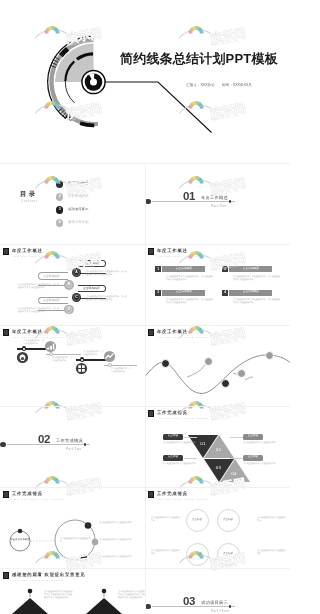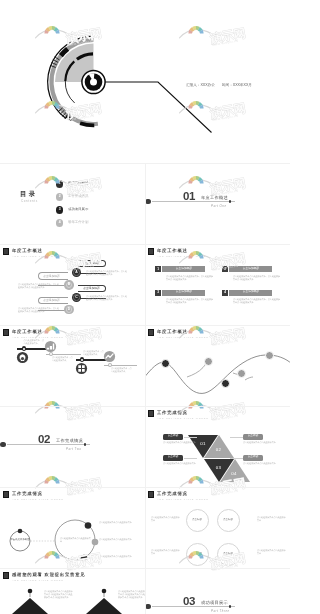--- a/index.html
+++ b/index.html
@@ -45,20 +45,21 @@
         <path d="M 64.37 110.13 L 60.05 114.30" stroke="#0d0d0d" stroke-width="0.8" fill="none"></path>
         <path d="M 66.40 112.10 L 62.39 116.56" stroke="#0d0d0d" stroke-width="0.8" fill="none"></path>
         <path d="M 68.57 113.91 L 64.87 118.64" stroke="#0d0d0d" stroke-width="0.8" fill="none"></path>
         <path d="M 66.12 115.81 A 43.50 43.50 0 0 0 71.75 119.67" stroke="#0d0d0d" stroke-width="3.0" fill="none"></path>
         <path d="M 105 82 L 158 82 L 211.5 132.5" stroke="#111" stroke-width="1.1" fill="none"></path>
         <circle cx="93.5" cy="82.0" r="11.6" fill="#fff" stroke="#0d0d0d" stroke-width="1.5"></circle>
         <circle cx="93.5" cy="82.0" r="8.8" fill="#0d0d0d"></circle>
         <path d="M 93.5 82.0 L 88.9 74.5 A 8.8 8.8 0 0 1 94.4 73.2 Z" fill="#fff"></path>
         <circle cx="93.5" cy="82.0" r="3.5" fill="#fff"></circle>
       </svg>
+      <div class="b" style="left:120px;top:52px;font-size:13px;font-weight:bold;color:#1b1b1b;letter-spacing:.2px;white-space:nowrap;line-height:1">简约线条总结计划PPT模板</div>
       <div class="b" style="left:186px;top:84px;font-size:3.6px;color:#5a5a5a;white-space:nowrap;line-height:1">汇报人：XXX办公</div>
       <div class="b" style="left:222px;top:84px;font-size:3.6px;color:#5a5a5a;white-space:nowrap;line-height:1">时间：XXX年XX月</div>
     </div>
     <div class="slide" style="left:0px;top:163px;width:145px;height:81px">
       <div class="b" style="left:20px;top:28px;font-size:6.4px;font-weight:bold;color:#3a3a3a;letter-spacing:2.4px;line-height:1">目录</div>
       <div class="b" style="left:21px;top:37px;font-size:3px;color:#b5b5b5;letter-spacing:.6px;line-height:1">Contents</div>
       <div class="bdg" style="left:56px;top:17.2px;width:7.4px;height:7.4px;background:#2f2f2f;font-size:3.4px">1</div>
       <div class="b" style="left:68px;top:19.3px;font-size:3.4px;color:#595959;white-space:nowrap;line-height:1">年度工作概述</div>
       <div class="bdg" style="left:56px;top:30.2px;width:7.4px;height:7.4px;background:#b8b8b8;font-size:3.4px">2</div>
       <div class="b" style="left:68px;top:32.3px;font-size:3.4px;color:#b0b0b0;white-space:nowrap;line-height:1">工作完成情况</div>

